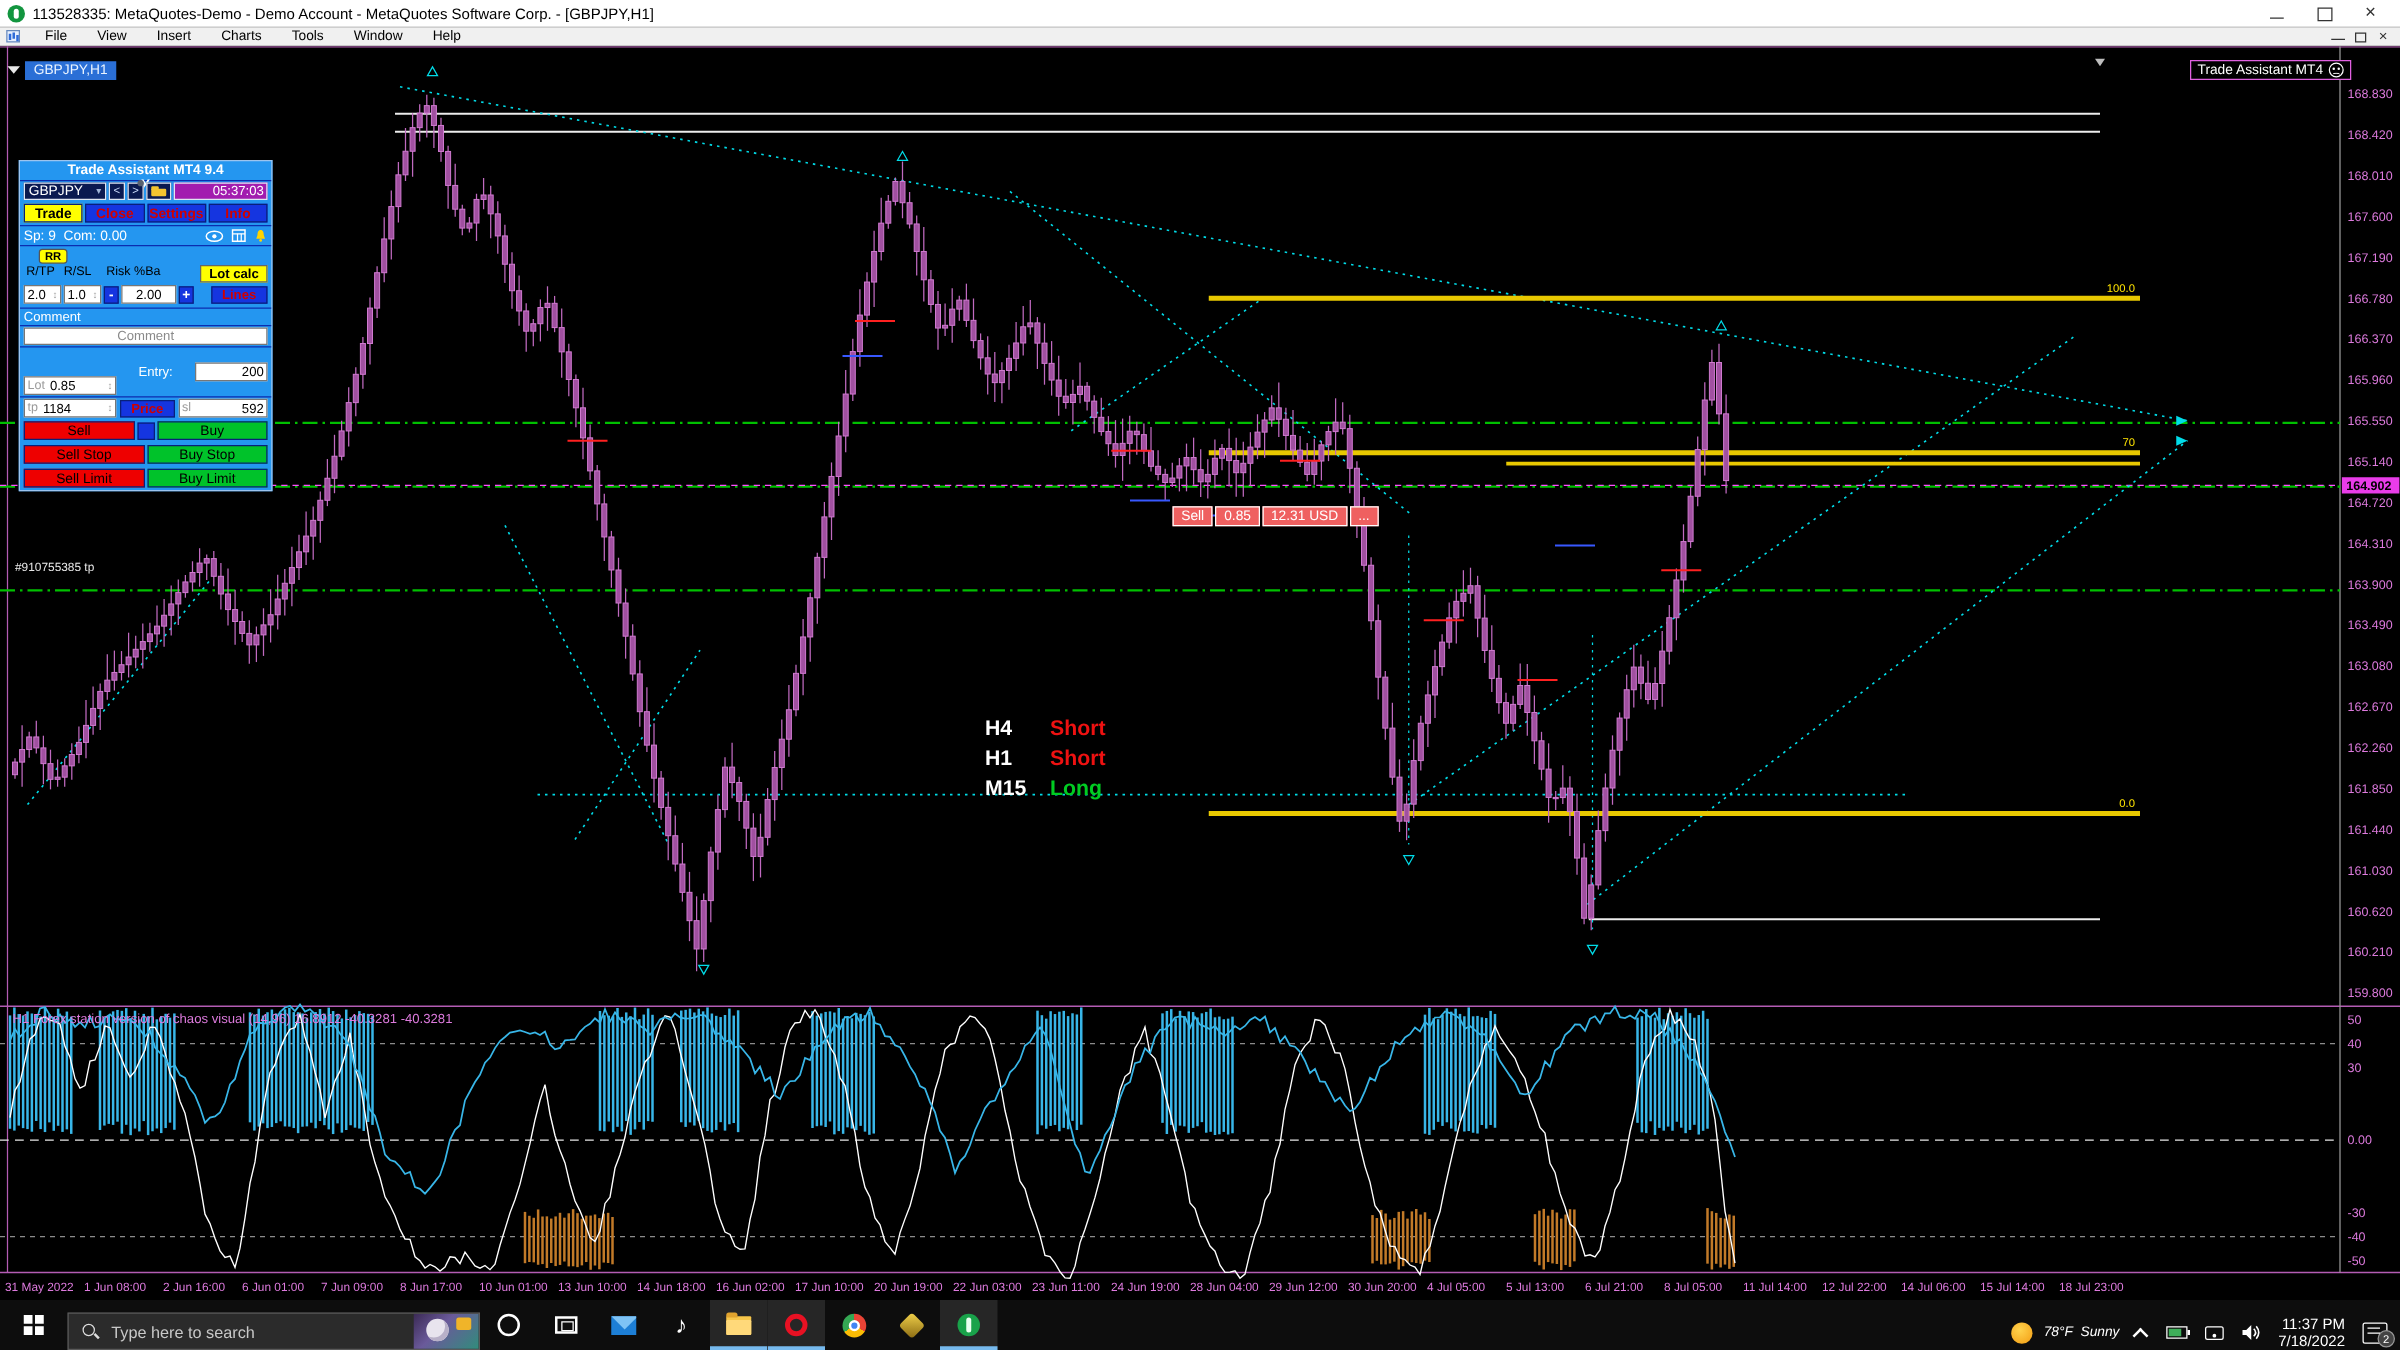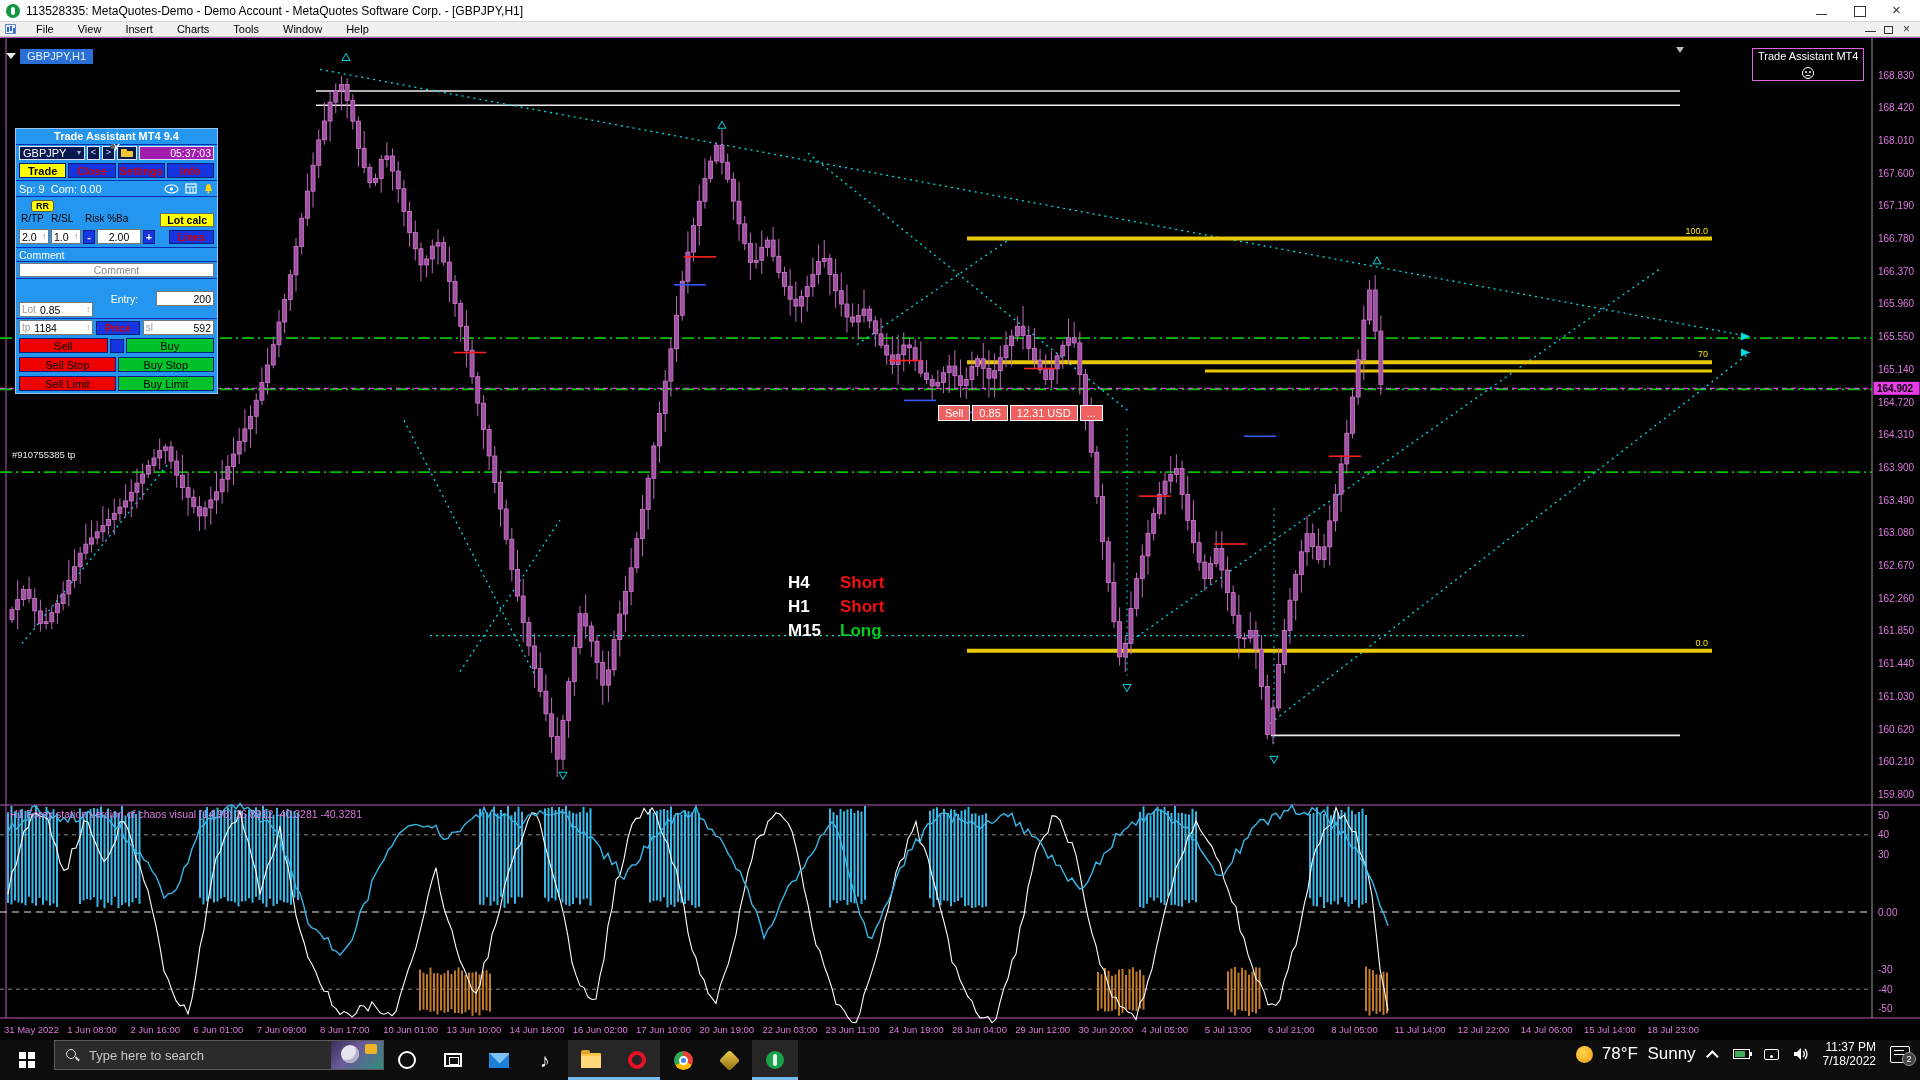--- a/index.html
+++ b/index.html
@@ -31,21 +31,21 @@
   .mdi .wb-close{font-size:12px;line-height:8px;}
 
   
   .chart-wrap{position:absolute;left:0;top:37px;width:1920px;height:1003px;background:#000;}
   svg text{font-family:"Liberation Sans",sans-serif;}
   .symbol-tab{position:absolute;left:20px;top:12px;background:#2a6fd6;color:#eaf4ff;
     font-size:11px;padding:1px 7px 2px;cursor:pointer;}
   .oneclick-arrow{position:absolute;left:6px;top:16px;width:0;height:0;cursor:pointer;
     border-left:5px solid transparent;border-right:5px solid transparent;border-top:6px solid #e8e8e8;}
   .ta-overlay{position:absolute;left:1752px;top:11px;border:1px solid #e060e0;color:#fff;
-    font-size:11px;padding:1px 5px;display:flex;align-items:center;gap:5px;background:#000;flex-direction:column;}
+    font-size:11px;padding:1px 5px;display:flex;align-items:center;gap:5px;background:#000;}
   .sad-face{width:12px;height:12px;border:1px solid #fff;border-radius:50%;position:relative;}
   .sad-face::before{content:"";position:absolute;left:2px;top:3px;width:2px;height:2px;background:#fff;border-radius:50%;box-shadow:4px 0 0 #fff;}
   .sad-face::after{content:"";position:absolute;left:2px;top:7px;width:6px;height:3px;border-top:1px solid #fff;border-radius:50% 50% 0 0;}
 
   .signals{position:absolute;left:788px;top:534px;}
   .signal-row{display:flex;font-size:17px;font-weight:bold;line-height:24px;}
   .signal-tf{color:#fff;width:52px;}
   .signal-short{color:#ee1111;}
   .signal-long{color:#00cc22;}
 
@@ -103,21 +103,21 @@
   .val{color:#000;flex:1;}
   .lbl{color:#fff;margin:0 4px;font-size:10.5px;}
   .btn-row{display:flex;gap:2px;padding:2px 3px;align-items:center;}
   .sellb{background:#ee0000;color:#000;}
   .buyb{background:#00c22a;color:#000;}
   .bigbtn{flex:1;text-align:center;height:15px;line-height:15px;font-size:11px;cursor:pointer;border:1px solid #08207a;}
   .gapbox{width:14px;height:14px;background:#1535e0;border:1px solid #08207a;cursor:pointer;}
 
   
   .taskbar{position:absolute;left:0;top:1040px;width:1920px;height:40px;background:#0d0d0d;
-    display:flex;align-items:flex-start;color:#fff;}
+    display:flex;align-items:flex-end;color:#fff;}
   .tb-start{width:54px;height:40px;display:flex;align-items:center;justify-content:center;cursor:pointer;}
   .win-logo{width:16px;height:16px;position:relative;}
   .win-logo div{position:absolute;width:7px;height:7px;background:#fff;}
   .win-logo .q2{left:9px;top:0;}.win-logo .q3{left:0;top:9px;}.win-logo .q4{left:9px;top:9px;}
   .tb-search{width:330px;height:30px;background:#2b2b2b;border:1px solid #5a5a5a;display:flex;
     align-items:center;padding:0 10px;cursor:text;position:relative;overflow:hidden;}
   .tb-search .ph{color:#c8c8c8;font-size:13px;flex:1;}
   .search-glyph{width:14px;height:14px;margin-right:10px;position:relative;}
   .search-glyph::before{content:"";position:absolute;left:1px;top:1px;width:8px;height:8px;border:1.5px solid #ddd;border-radius:50%;}
   .search-glyph::after{content:"";position:absolute;left:10px;top:10px;width:5px;height:1.5px;background:#ddd;transform:rotate(45deg);}
@@ -141,21 +141,21 @@
   .chrome-glyph{width:19px;height:19px;border-radius:50%;
     background:conic-gradient(#ea4335 0 33%,#fbbc05 33% 66%,#34a853 66% 100%);position:relative;}
   .chrome-glyph::after{content:"";position:absolute;left:5px;top:5px;width:9px;height:9px;background:#4285f4;border:2px solid #fff;border-radius:50%;box-sizing:border-box;}
   .gold-glyph{width:15px;height:15px;background:linear-gradient(135deg,#f2d24b,#8a6a12);transform:rotate(45deg);border-radius:3px;}
   .mt4-tile{background:#123a22;box-shadow:inset 0 -3px 0 #3fae5a;}
   .mt4-glyph{width:18px;height:18px;border-radius:50%;background:#19a24a;position:relative;}
   .mt4-glyph::after{content:"";position:absolute;left:7px;top:3px;width:4px;height:12px;background:#eafff0;border-radius:2px;}
   .tb-right{margin-left:auto;display:flex;align-items:center;gap:14px;padding-right:10px;}
   .weather{display:flex;align-items:center;gap:9px;cursor:pointer;}
   .sun{width:17px;height:17px;border-radius:50%;background:radial-gradient(circle at 40% 35%,#ffd34d,#f39c12);}
-  .weather .wt{font-size:17px;}
+  .weather .wt{font-size:11px;font-style:italic;}
   .chev-up{width:9px;height:9px;border-left:2px solid #fff;border-top:2px solid #fff;transform:rotate(45deg) translateY(3px);cursor:pointer;}
   .battery{width:17px;height:10px;border:1px solid #fff;position:relative;cursor:pointer;}
   .battery::before{content:"";position:absolute;left:1px;top:1px;width:10px;height:6px;background:#3fae5a;}
   .battery::after{content:"";position:absolute;right:-3px;top:2px;width:2px;height:4px;background:#fff;}
   .cast{width:15px;height:11px;border:1.5px solid #fff;border-radius:2px;position:relative;cursor:pointer;}
   .cast::after{content:"";position:absolute;left:5px;bottom:1px;width:3px;height:3px;background:#fff;border-radius:50%;}
   .clock{text-align:right;font-size:12px;line-height:14px;cursor:pointer;}
   .notif{position:relative;width:20px;height:17px;border:1.5px solid #fff;border-radius:2px;cursor:pointer;}
   .notif::after{content:"";position:absolute;left:3px;top:3px;width:10px;height:1.5px;background:#fff;box-shadow:0 4px 0 #fff;}
   .notif .badge{position:absolute;right:-7px;bottom:-4px;width:14px;height:14px;border-radius:50%;

